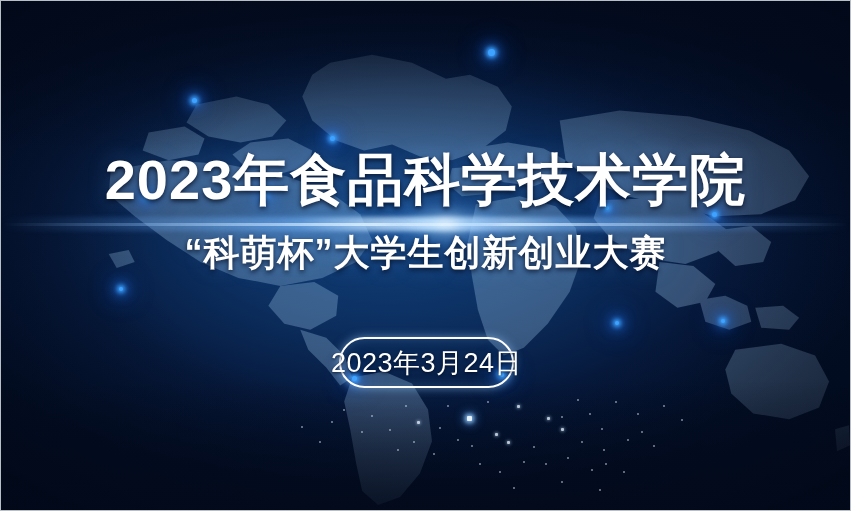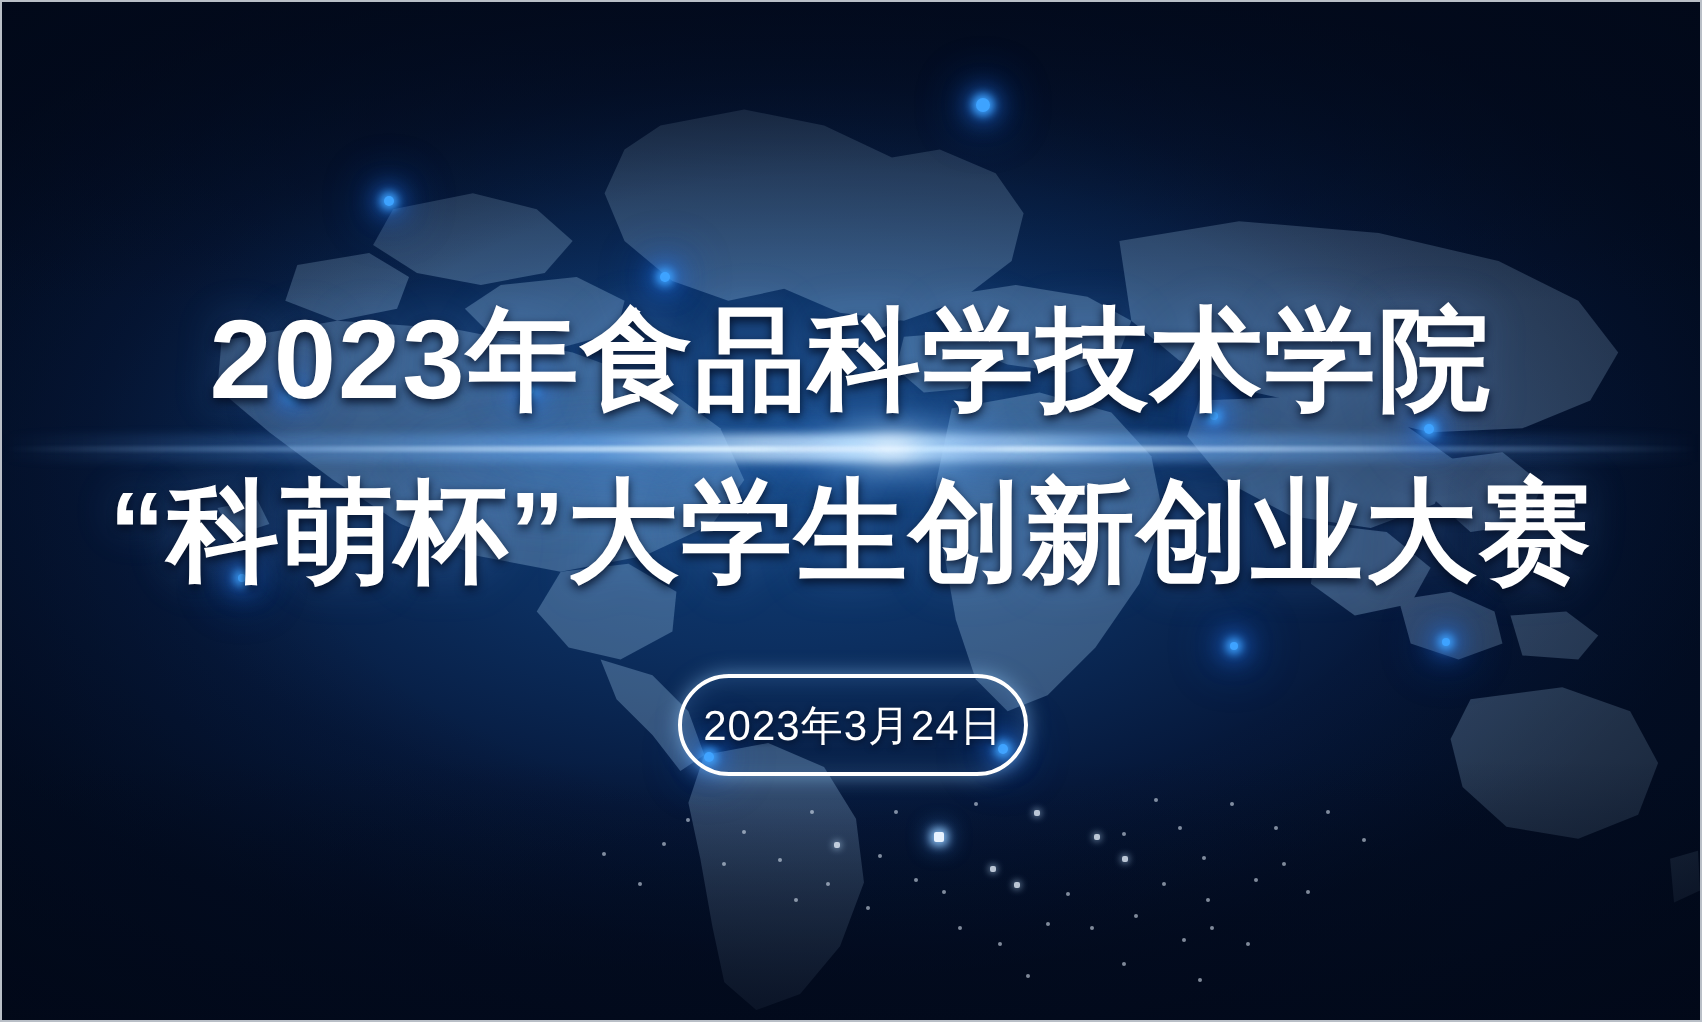--- a/index.html
+++ b/index.html
@@ -124,40 +124,40 @@
     text-align:center;
     font-size:56px;font-weight:bold;
     letter-spacing:1px;
     color:#ffffff;
     white-space:nowrap;
     text-shadow:0 2px 5px rgba(2,10,30,.85), 0 0 22px rgba(110,175,255,.30);
   }
   .title-line-2{
     position:absolute;top:228px;left:0;right:0;
     text-align:center;
-    font-size:56px;font-weight:bold;
+    font-size:36px;font-weight:bold;
     letter-spacing:1px;
     color:#ffffff;
     white-space:nowrap;
     text-shadow:0 2px 5px rgba(2,10,30,.85), 0 0 22px rgba(110,175,255,.30);
   }
 
   
   .date-pill{
     position:absolute;
     left:338px;top:336px;
     width:175px;height:51px;
     border:2.5px solid #ffffff;
     border-radius:26px;
     display:flex;align-items:center;justify-content:center;
     box-shadow:0 0 10px rgba(150,205,255,.55),
                inset 0 0 12px rgba(120,185,255,.22);
   }
   .date-text{
-    font-size:21px;
+    font-size:27px;
     color:#ffffff;
     letter-spacing:.5px;
     white-space:nowrap;
     text-shadow:0 1px 3px rgba(2,10,30,.8);
     text-align:center;
   }
 </style>
 </head>
 <body>
 

